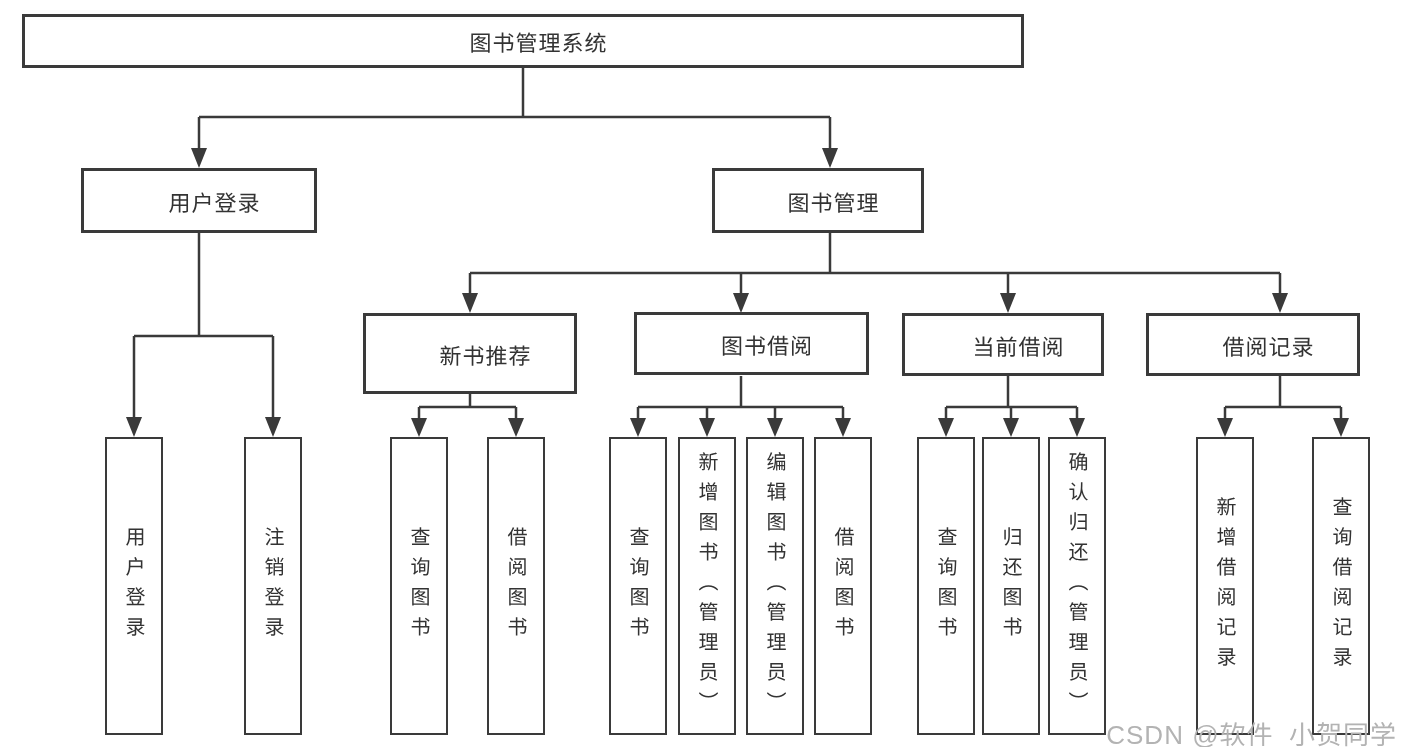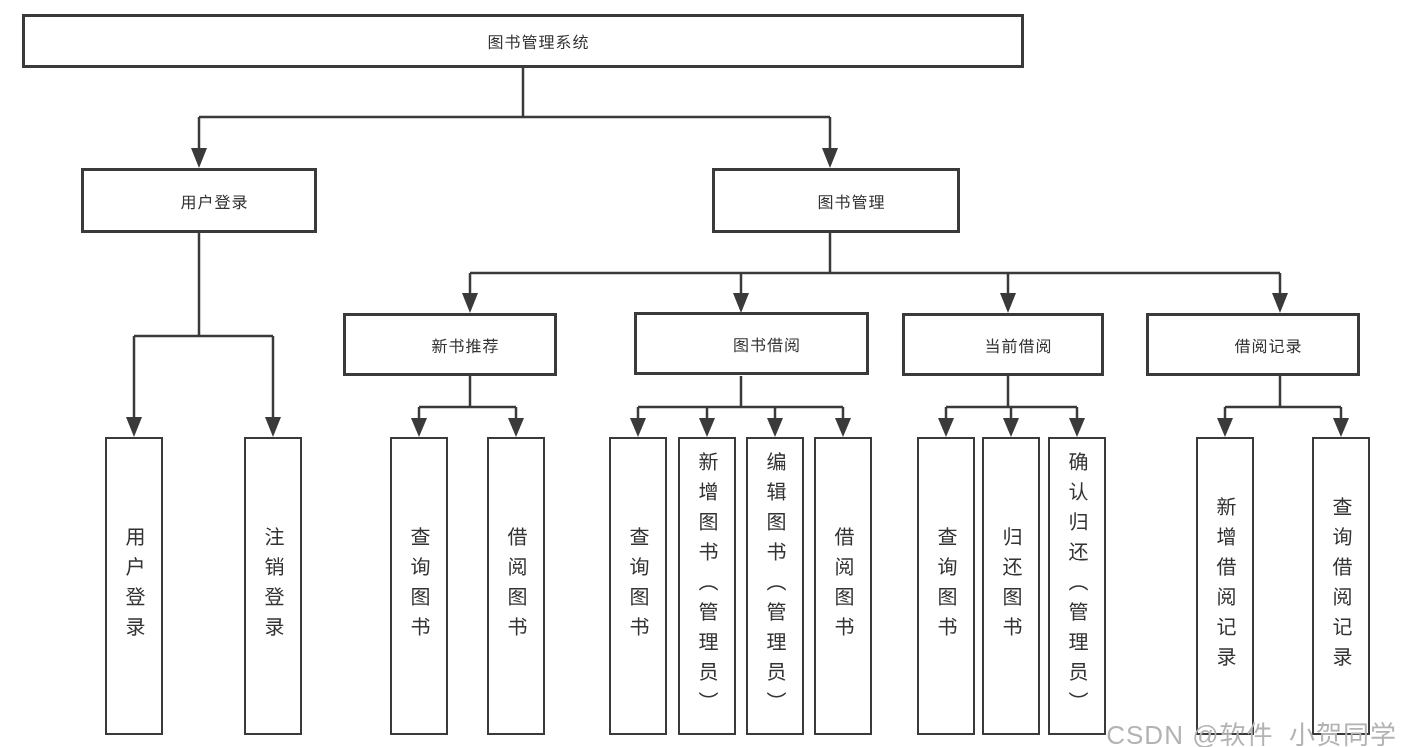--- a/index.html
+++ b/index.html
@@ -22,21 +22,21 @@
   svg.edges line{stroke:var(--line_color);stroke-width:2.5;}
   svg.edges polygon{fill:var(--line_color);}
   .box{
     position:absolute;
     box-sizing:border-box;
     background:var(--box_bg);
     border:3px solid var(--line_color);
     display:flex;align-items:center;justify-content:center;
     color:var(--text_color);
   }
-  .box.h{font-size:16px;letter-spacing:1px;padding-left:31px;}
+  .box.h{font-size:22px;letter-spacing:1px;padding-left:31px;}
   .box.v{
     border-width:2.5px;
     font-size:20px;
     writing-mode:vertical-rl;
     text-orientation:mixed;
     letter-spacing:10px;
     line-height:1;
   }
   .watermark{
     position:absolute;
@@ -110,23 +110,23 @@
     <line x1="1225" y1="407" x2="1341" y2="407"></line>
     <line x1="1225" y1="407" x2="1225" y2="420"></line>
     <polygon points="1217,418 1233,418 1225,437"></polygon>
     <line x1="1341" y1="407" x2="1341" y2="420"></line>
     <polygon points="1333,418 1349,418 1341,437"></polygon>
   </svg>
 
   <div class="box h" style="left:22px;top:14px;width:1002px;height:54px">图书管理系统</div>
 
   <div class="box h" style="left:81px;top:168px;width:236px;height:65px">用户登录</div>
-  <div class="box h" style="left:712px;top:168px;width:248px;height:65px">图书管理</div>
+  <div class="box h" style="left:712px;top:168px;width:212px;height:65px">图书管理</div>
 
-  <div class="box h" style="left:343px;top:313px;width:214px;height:63px">新书推荐</div>
+  <div class="box h" style="left:363px;top:313px;width:214px;height:81px">新书推荐</div>
   <div class="box h" style="left:634px;top:312px;width:235px;height:63px">图书借阅</div>
   <div class="box h" style="left:902px;top:313px;width:202px;height:63px">当前借阅</div>
   <div class="box h" style="left:1146px;top:313px;width:214px;height:63px">借阅记录</div>
 
   <div class="box v" style="left:105px;top:437px;width:58px;height:298px">用户登录</div>
   <div class="box v" style="left:244px;top:437px;width:58px;height:298px">注销登录</div>
 
   <div class="box v" style="left:390px;top:437px;width:58px;height:298px">查询图书</div>
   <div class="box v" style="left:487px;top:437px;width:58px;height:298px">借阅图书</div>
 

